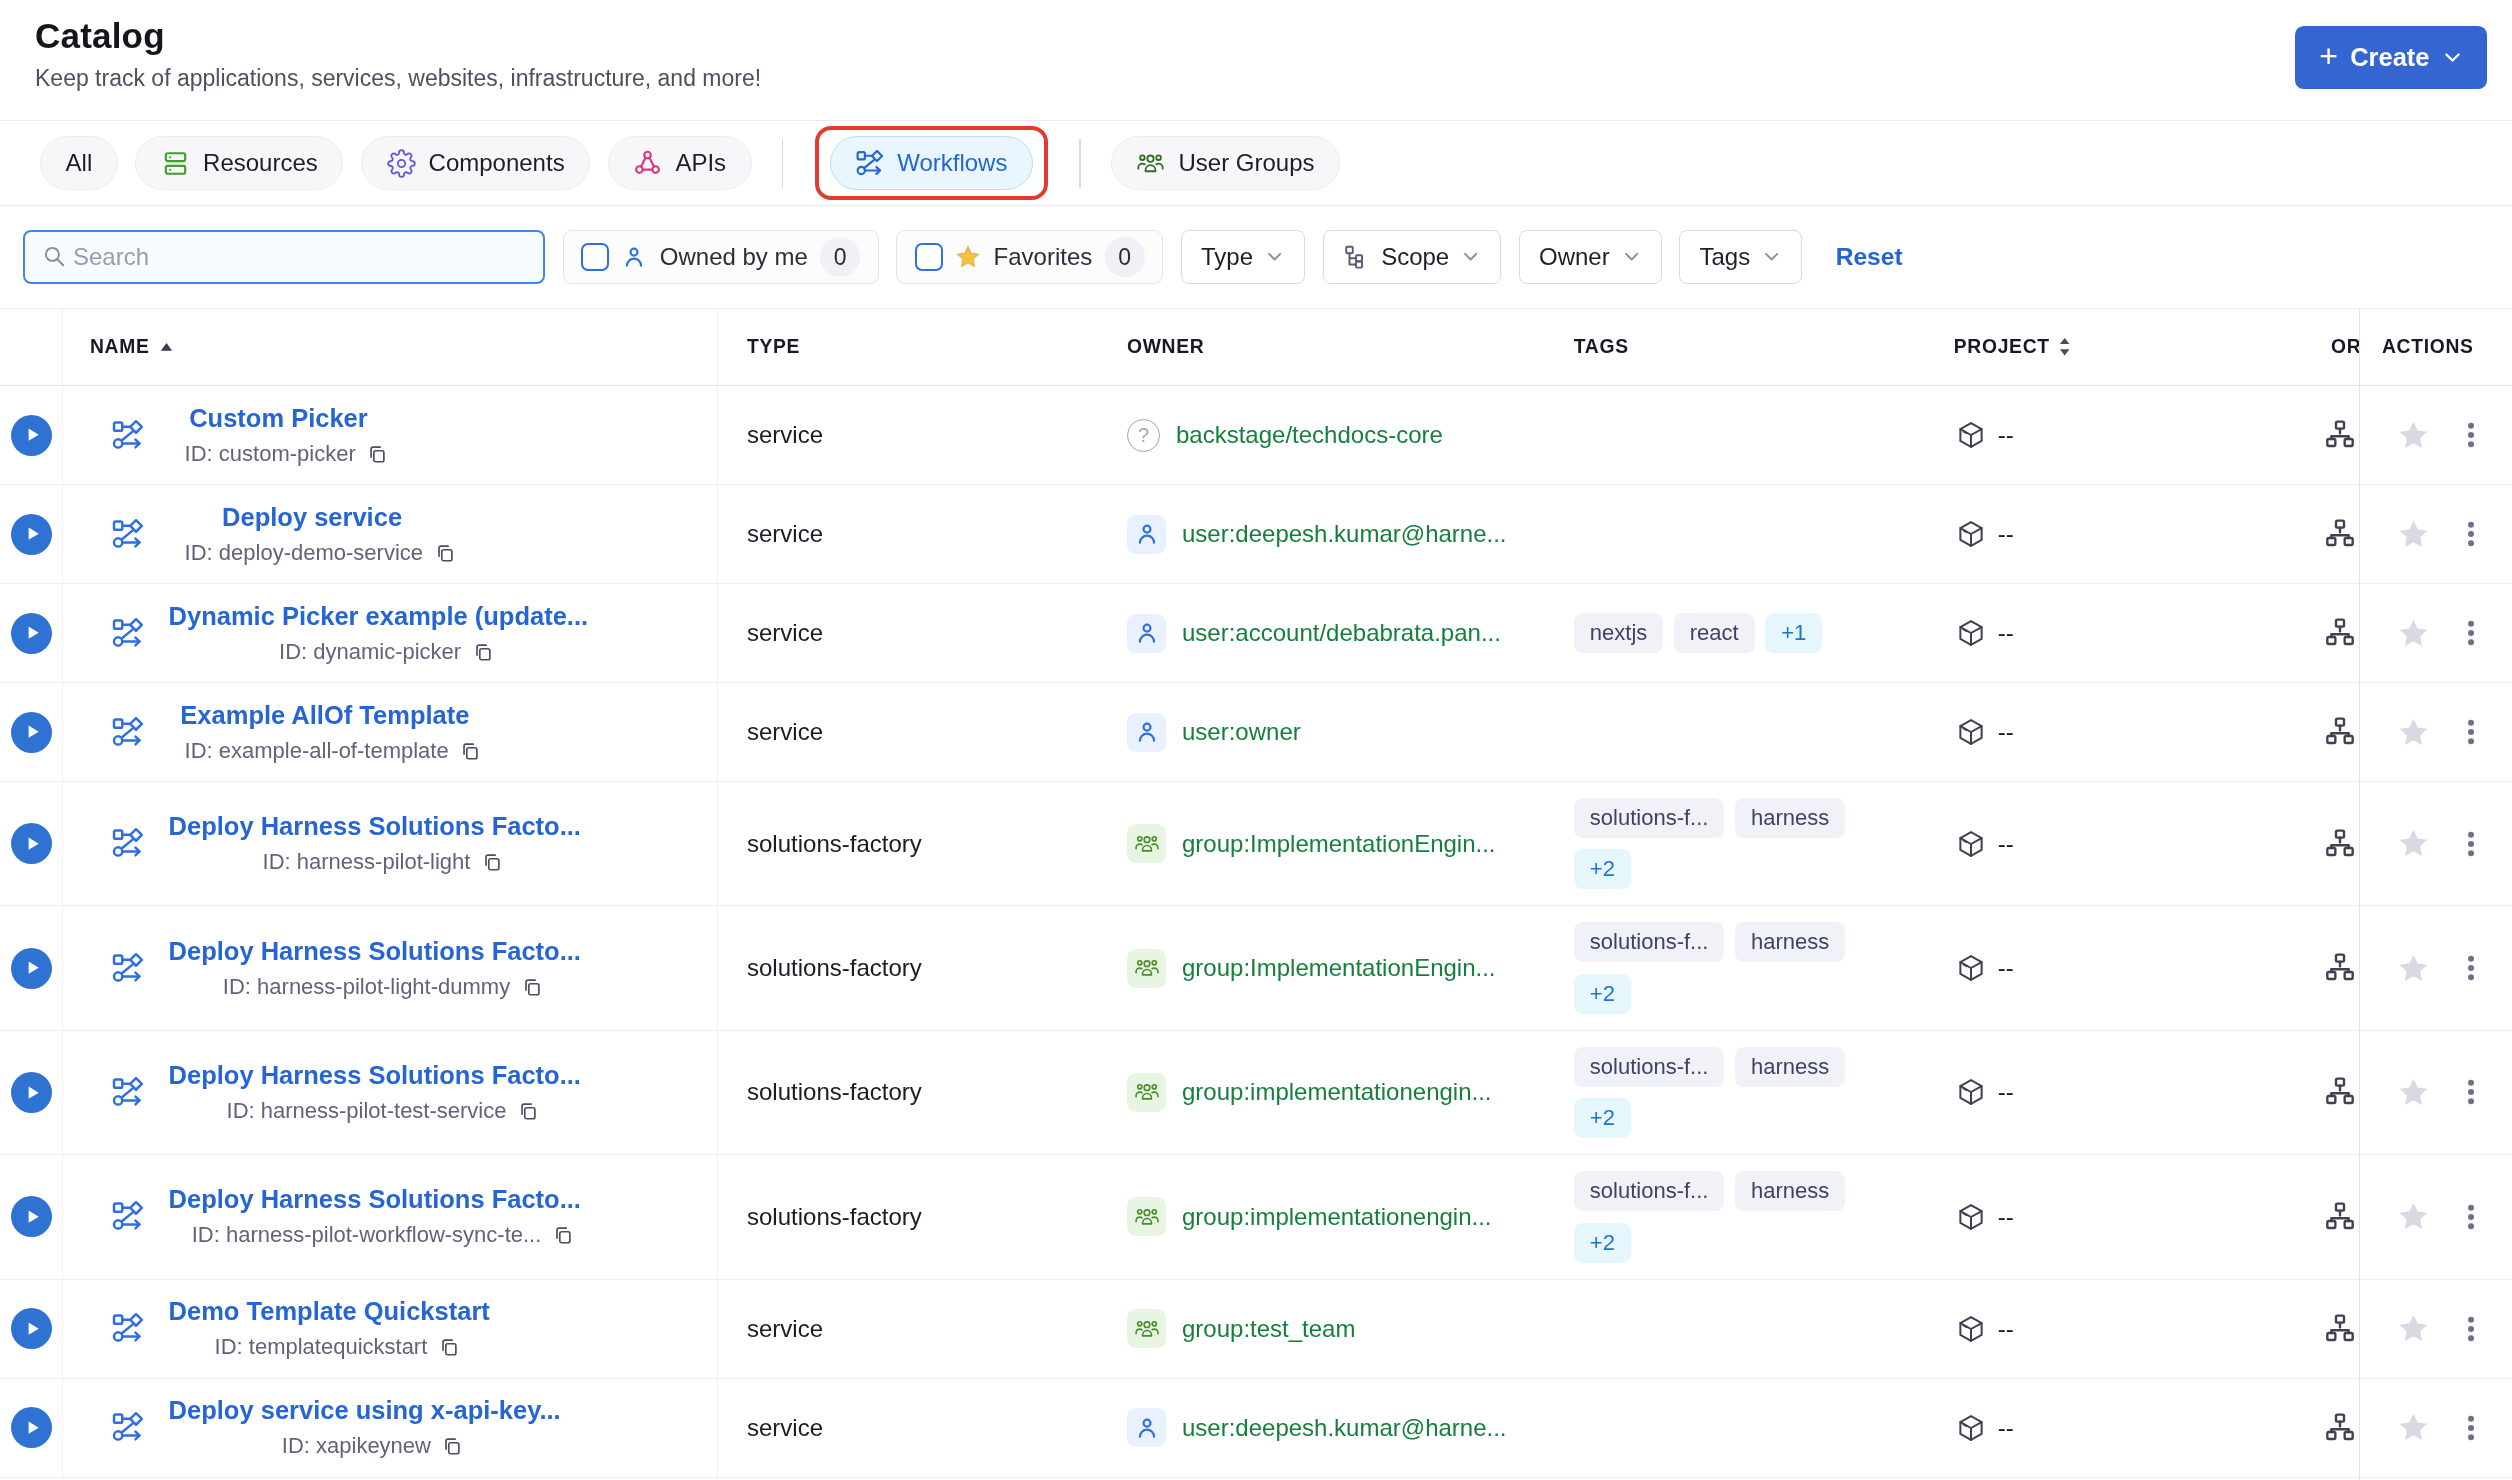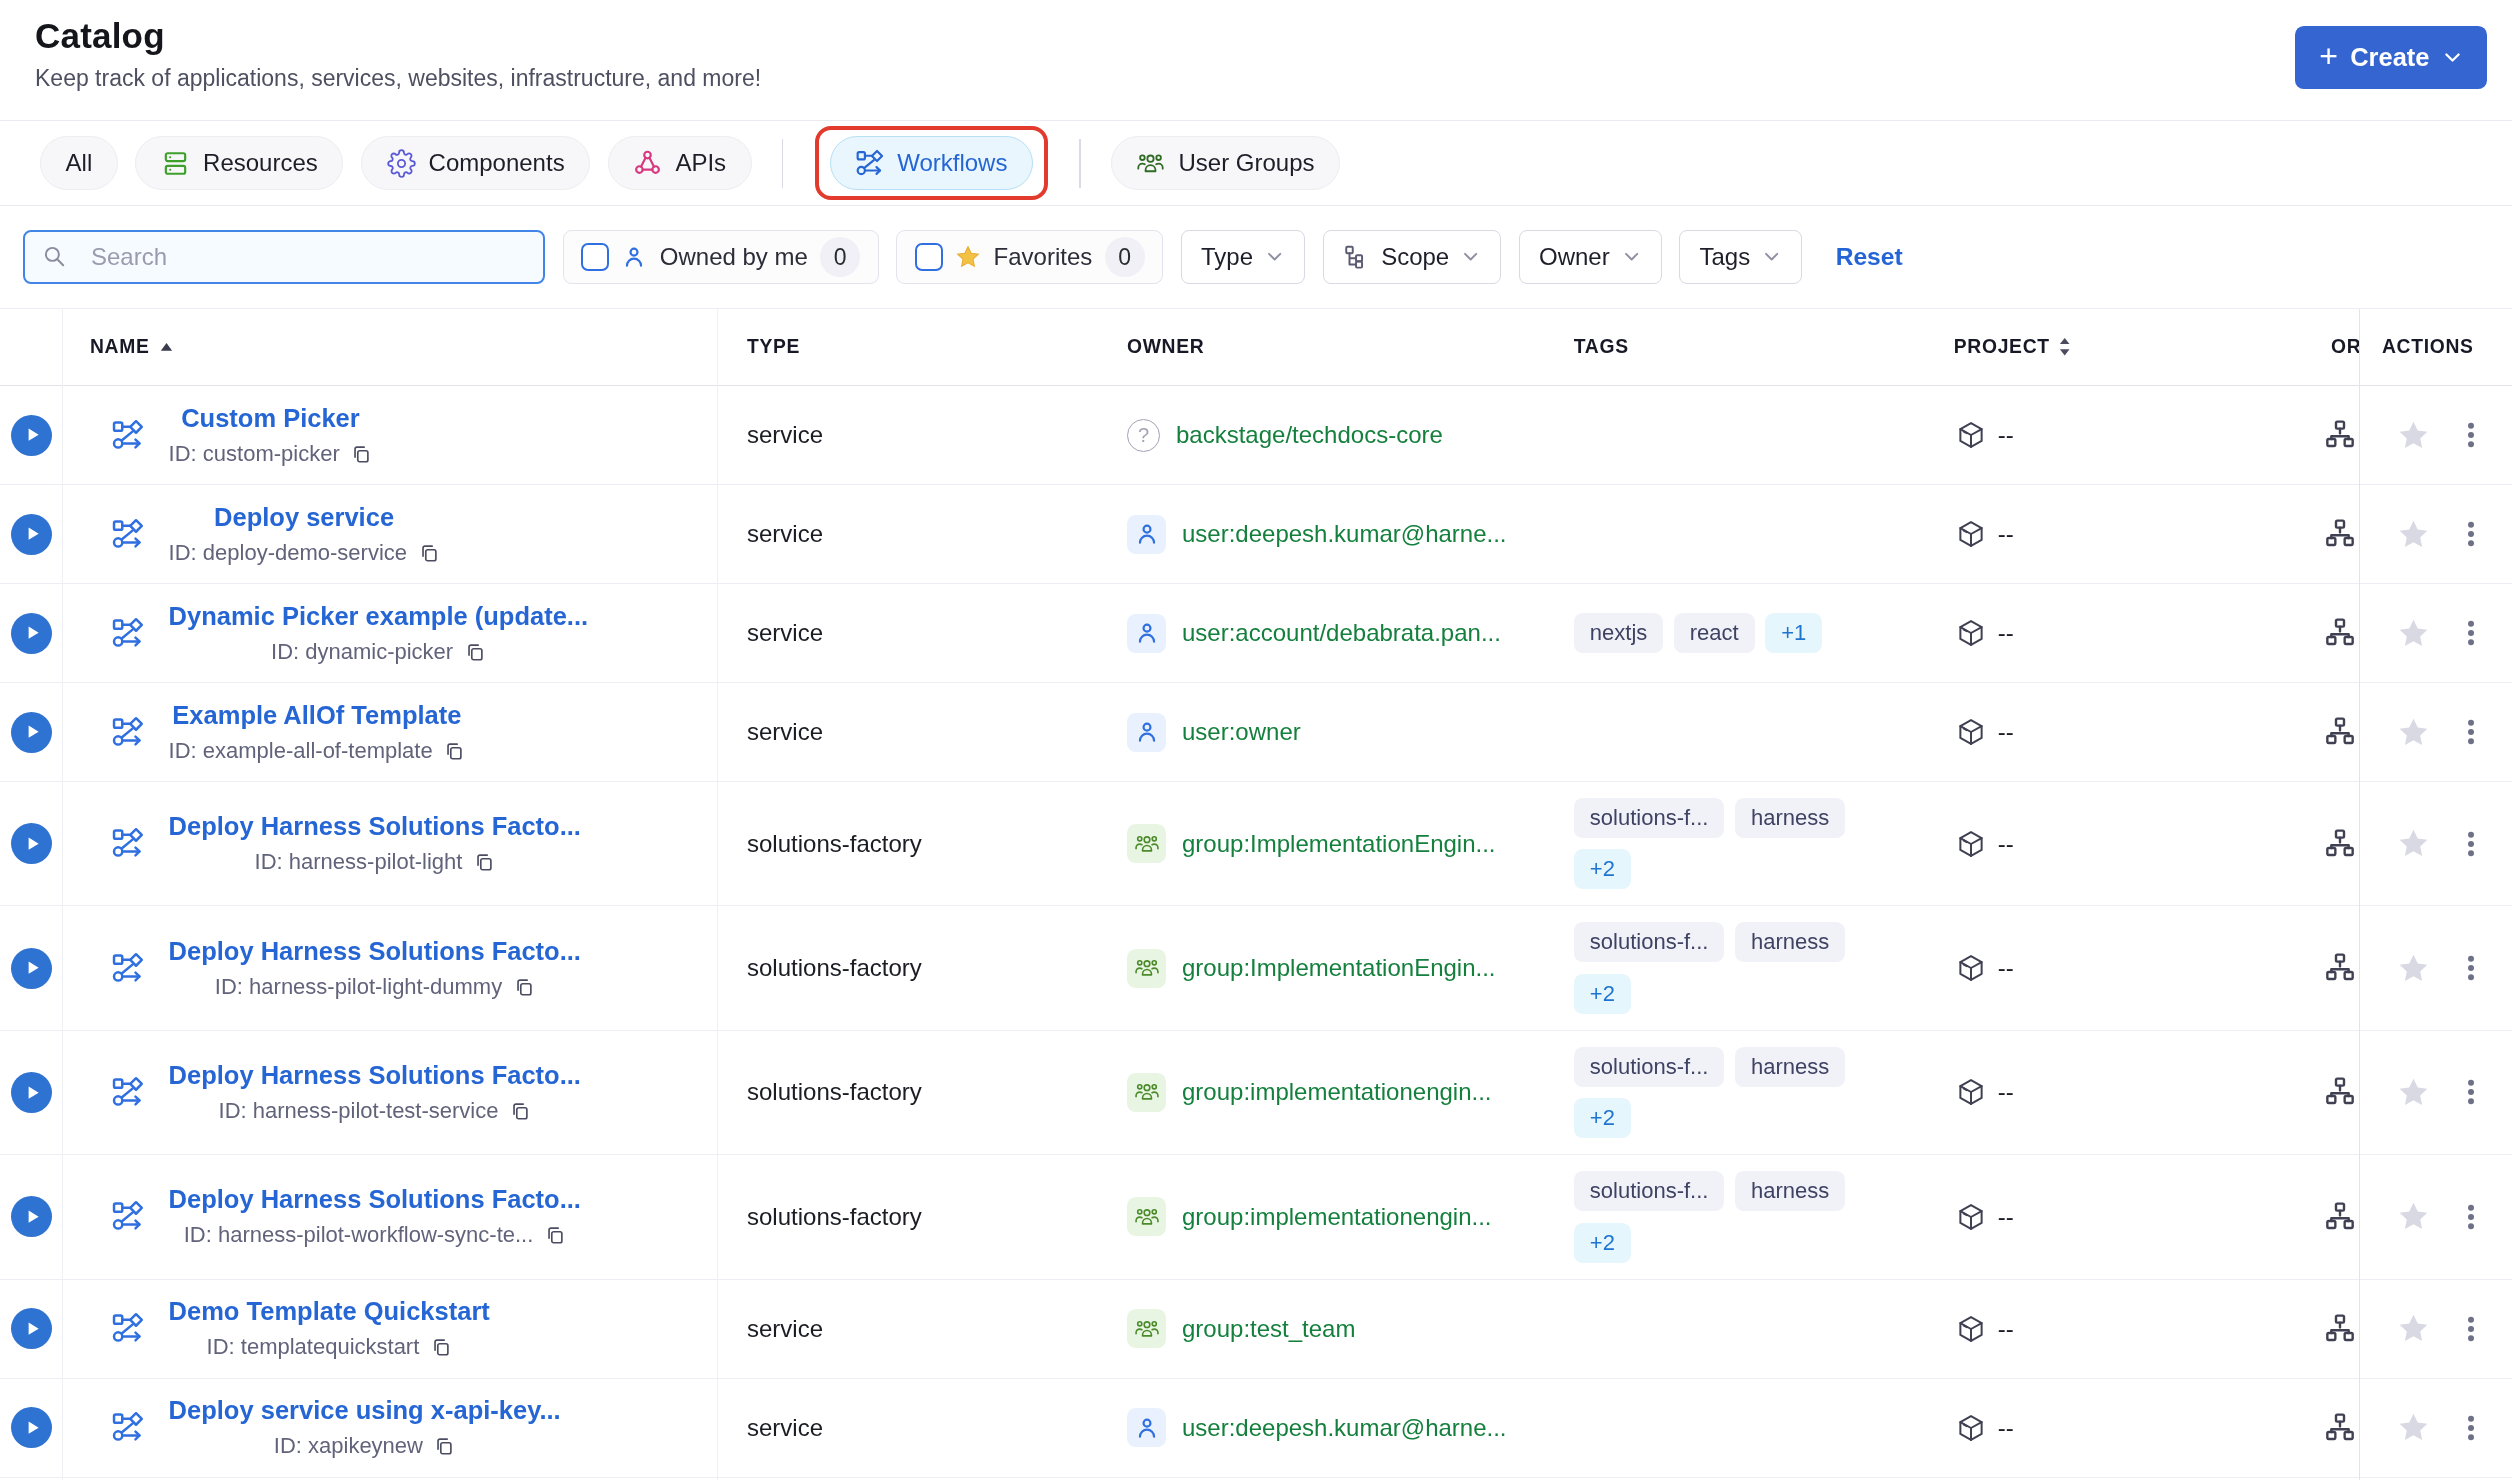--- a/index.html
+++ b/index.html
@@ -26,21 +26,21 @@
   .tab-pill .t-icon { display:flex; }
   .tab-pill .t-icon svg { width:29px; height:29px; }
   .tab-pill.active { background:#e9f6fe; border-color:#b5e0f5; color:#2566d4; }
   .tab-divider { width:1.8px; height:49px; background:#d9dae3; margin:0 12.3px; }
   .red-annotation { border:4.4px solid #e23b2e; border-radius:16px; padding:6.1px 10.5px; margin:0 1.8px; display:flex; }
 
   
   .filters { height:103px; display:flex; align-items:center; padding-left:23px; gap:17.6px;
     border-bottom:0.9px solid #eceef3; }
   .search-box { width:522px; height:54px; background:#f5fbff; border:2.2px solid #4285e8;
-    border-radius:8px; display:flex; align-items:center; padding:0 16px; gap:24px; }
+    border-radius:8px; display:flex; align-items:center; padding:0 16px; gap:6px; }
   .search-box svg { width:26px; height:26px; color:#8a8b9d; flex:none; }
   .search-box input { border:none; outline:none; background:transparent; font-size:24px;
     font-family:inherit; color:#1b1c24; width:100%; }
   .search-box input::placeholder { color:#9a9cae; }
   .check-pill { height:54px; background:#fcfcfd; border:0.9px solid #e2e3ec; border-radius:8.8px;
     display:flex; align-items:center; padding:0 17.6px; gap:12.3px; font-size:24px; color:#2c2d38; cursor:pointer; }
   .checkbox { width:28px; height:28px; border:2.2px solid #2f6fe0; border-radius:7px; background:#fff; flex:none; }
   .check-pill .c-icon { display:flex; }
   .check-pill .c-icon svg { width:26px; height:26px; }
   .count-badge { min-width:40px; height:40px; border-radius:20px; background:#f0f0f6;
@@ -71,21 +71,21 @@
   .cell { display:flex; align-items:center; }
   .cell-play { justify-content:center; }
   .play-button { width:41px; height:41px; border-radius:50%; background:#2e72d2; border:none;
     display:flex; align-items:center; justify-content:center; cursor:pointer; flex:none; }
   .play-button svg { width:19.3px; height:19.3px; margin-left:2.6px; }
   .cell-name { padding-left:49px; gap:24.6px; }
   .wf-icon { color:#2f6fe0; display:flex; flex:none; }
   .wf-icon svg { width:33px; height:33px; }
   .name-block { display:flex; flex-direction:column; gap:8px; min-width:0;align-items:center; }
   .row-name { font-size:25.5px; font-weight:700; color:#2566d4; text-decoration:none; white-space:nowrap; }
-  .row-id { display:flex; align-items:center; gap:10.5px; font-size:22px; color:#61637a; white-space:nowrap; }
+  .row-id { display:flex; align-items:center; gap:10.5px; font-size:22px; color:#61637a; white-space:nowrap;margin-left:16px; }
   .copy-icon { color:#4b4c61; display:flex; cursor:pointer; }
   .copy-icon svg { width:22px; height:22px; }
   .cell-type { padding-left:31px; font-size:24px; color:#1b1c24; }
   .cell-owner { padding-left:7px; gap:16px; }
   .owner-badge { width:39px; height:39px; border-radius:8.8px; display:flex; align-items:center;
     justify-content:center; flex:none; }
   .owner-badge svg { width:26px; height:26px; }
   .owner-badge.user { background:#e8f1fd; color:#2f6fe0; }
   .owner-badge.group { background:#e9f5e3; color:#4b8b2a; }
   .owner-unknown { width:33px; height:33px; border-radius:50%; border:1.8px solid #a2a3b4; color:#a2a3b4;

